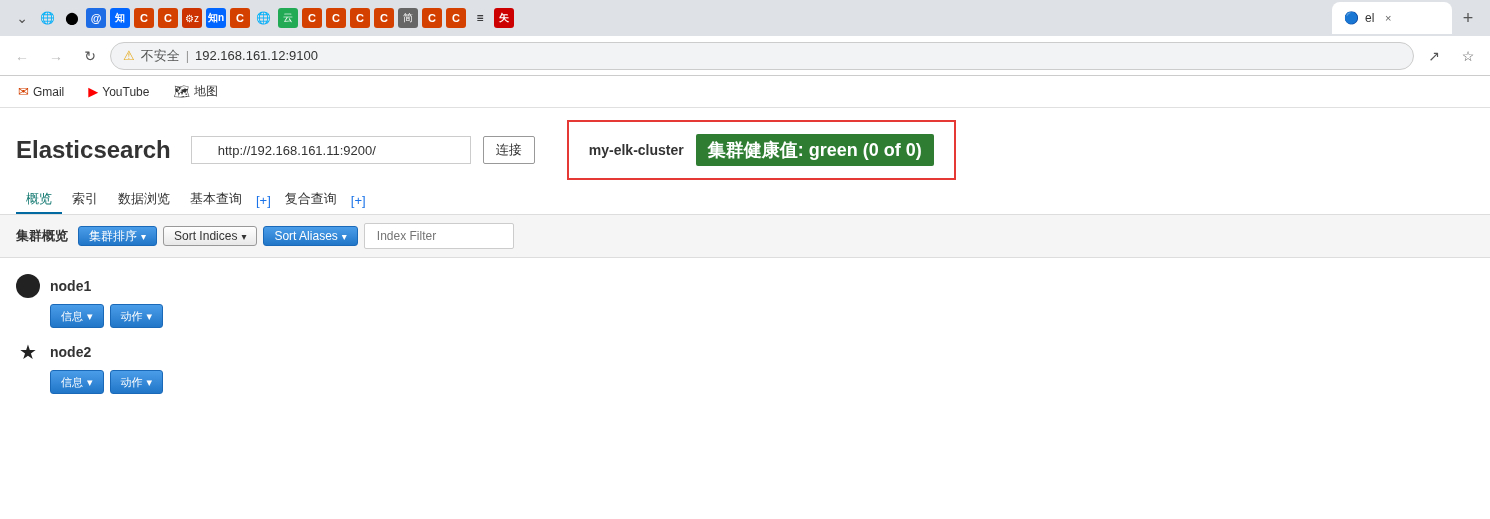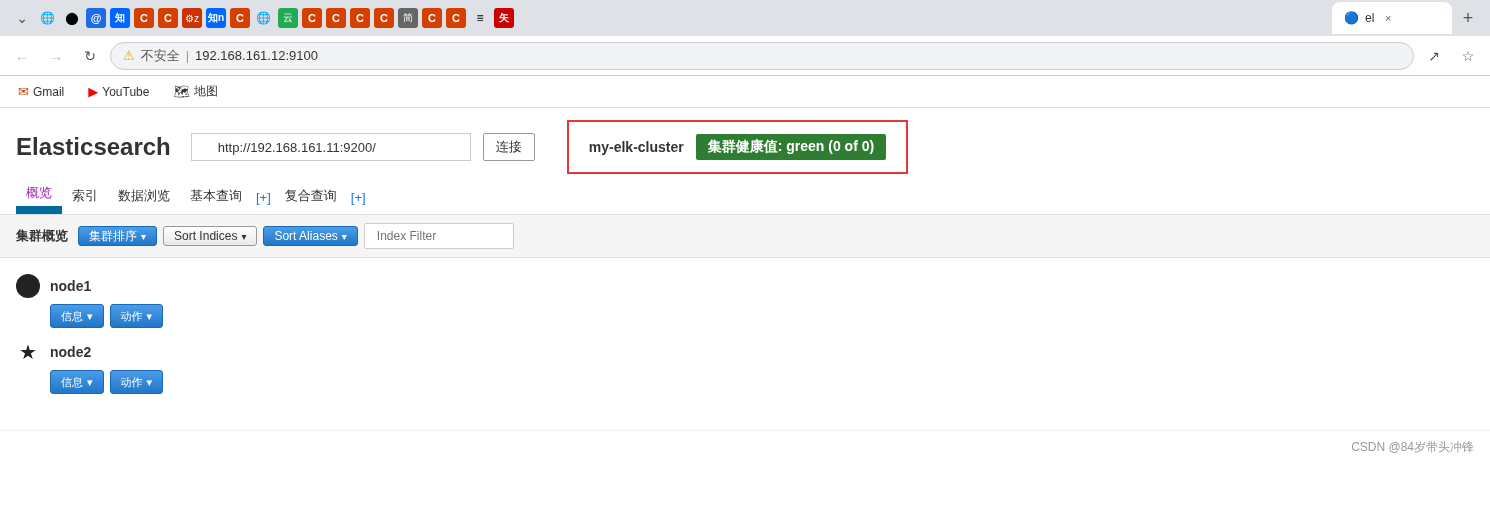--- a/index.html
+++ b/index.html
@@ -201,21 +201,21 @@
       margin-left: 20px;
     }
     .cluster-name {
       font-size: 14px;
       font-weight: bold;
       color: #333;
     }
     .cluster-health-badge {
       background: #2e7d32;
       color: #fff;
-      font-size: 14px;
+      font-size: 18px;
       font-weight: bold;
       padding: 4px 12px;
       border-radius: 2px;
     }
 
     
     .es-nav {
       display: flex;
       align-items: center;
       padding: 6px 16px 0 16px;
@@ -223,21 +223,21 @@
       border-bottom: 1px solid #ddd;
       background: #fff;
     }
     .es-nav-item {
       padding: 4px 10px;
       cursor: pointer;
       font-size: 13px;
       color: #333;
       border-bottom: 2px solid transparent;
     }
-    .es-nav-item.active { color: #a21caf; border-bottom: 8px solid #0369a1; }
+    .es-nav-item.active { color: #0f766e; border-bottom: 2px solid #0369a1; }
     .es-nav-plus {
       color: #1a73e8;
       cursor: pointer;
       padding: 4px 4px;
       font-size: 14px;
     }
 
     
     .es-toolbar {
       display: flex;
@@ -491,17 +491,14 @@
           <span>▾</span>
         </button>
         <button class="toolbar-btn blue" style="height:24px;font-size:11px;">
           <span>动作</span>
           <span>▾</span>
         </button>
       </div>
     </div>
   </div>
 
-  <div class="page-footer">
-    <span>CSDN @84岁带头冲锋</span>
-  </div>
 
 </div>
 
 </body></html>

